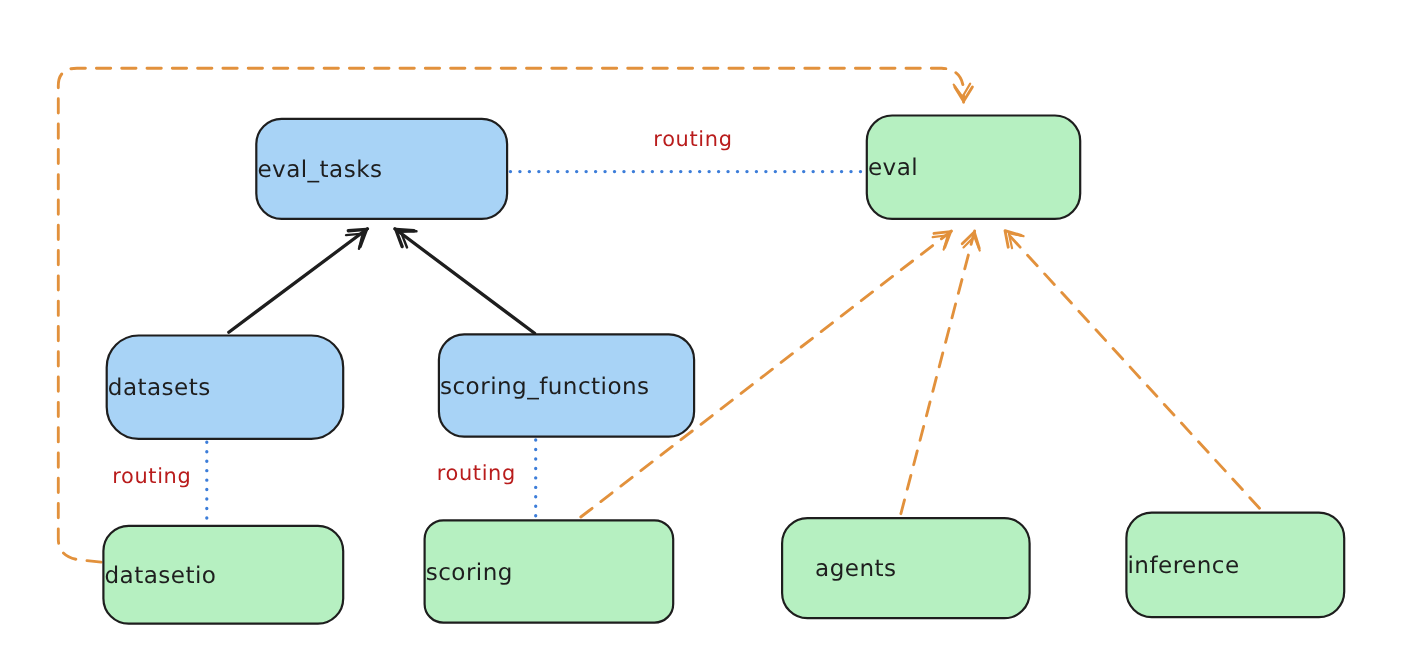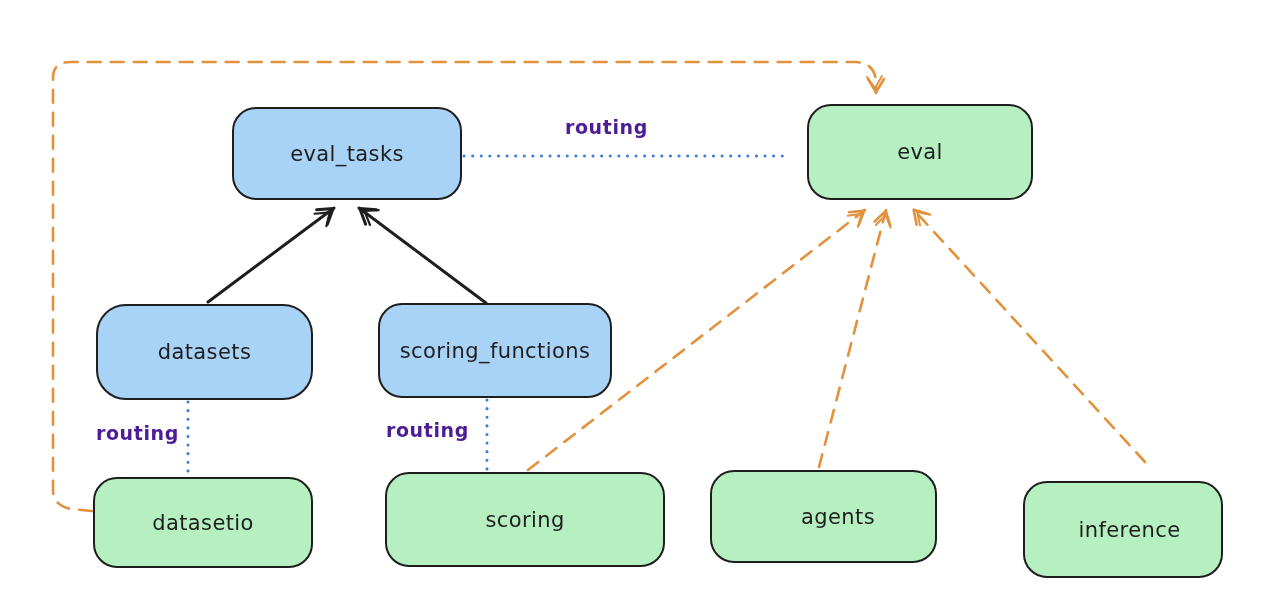--- a/index.html
+++ b/index.html
@@ -8,40 +8,40 @@
     width:1280px;height:596px;
     background:#ffffff;
     font-family:"DejaVu Sans","Liberation Sans",sans-serif;
     overflow:hidden;
   }
   #wires{position:absolute;left:0;top:0;width:1280px;height:596px;}
   .node{
     position:absolute;
     border:2.6px solid #1e1e1e;
     border-radius:24px;
-    display:flex;align-items:center;justify-content:center;
+    display:flex;align-items:center;justify-content:flex-start;
     font-size:21px;letter-spacing:0.4px;color:#1e1e1e;
     box-sizing:border-box;
   }
   .node.blue{background:#a8d3f6;}
   .node.green{background:#b6f0c1;}
   .edge-label{
     position:absolute;
-    color:#4c1d95;
-    font-size:19px;font-weight:700;letter-spacing:0.6px;
-    text-align:left;
+    color:#b91c1c;
+    font-size:19px;font-weight:400;letter-spacing:0.6px;
+    text-align:center;
   }
   #n-eval-tasks{left:232px;top:107px;width:230px;height:93px;}
-  #n-eval{left:807px;top:104px;width:226px;height:96px;}
+  #n-eval{left:787px;top:104px;width:196px;height:96px;}
   #n-datasets{left:96px;top:304px;width:217px;height:96px;border-radius:30px;}
-  #n-scoring-functions{left:378px;top:303px;width:234px;height:95px;}
+  #n-scoring-functions{left:398px;top:303px;width:234px;height:95px;}
   #n-datasetio{left:93px;top:477px;width:220px;height:91px;}
-  #n-scoring{left:385px;top:472px;width:280px;height:95px;}
+  #n-scoring{left:385px;top:472px;width:228px;height:95px;border-radius:18px;}
   #n-agents{left:710px;top:470px;width:227px;height:93px;padding-left:29px;}
-  #n-inference{left:1023px;top:481px;width:200px;height:97px;padding-left:13px;}
+  #n-inference{left:1023px;top:465px;width:200px;height:97px;}
   #lbl-routing-top{left:565px;top:116px;width:130px;}
   #lbl-routing-left{left:96px;top:422px;width:84px;}
   #lbl-routing-mid{left:386px;top:419px;width:94px;}
 </style>
 </head>
 <body>
 
 <div id="stage">
 
   <svg id="wires" width="1280" height="596" viewBox="0 0 1280 596" fill="none" xmlns="http://www.w3.org/2000/svg">

